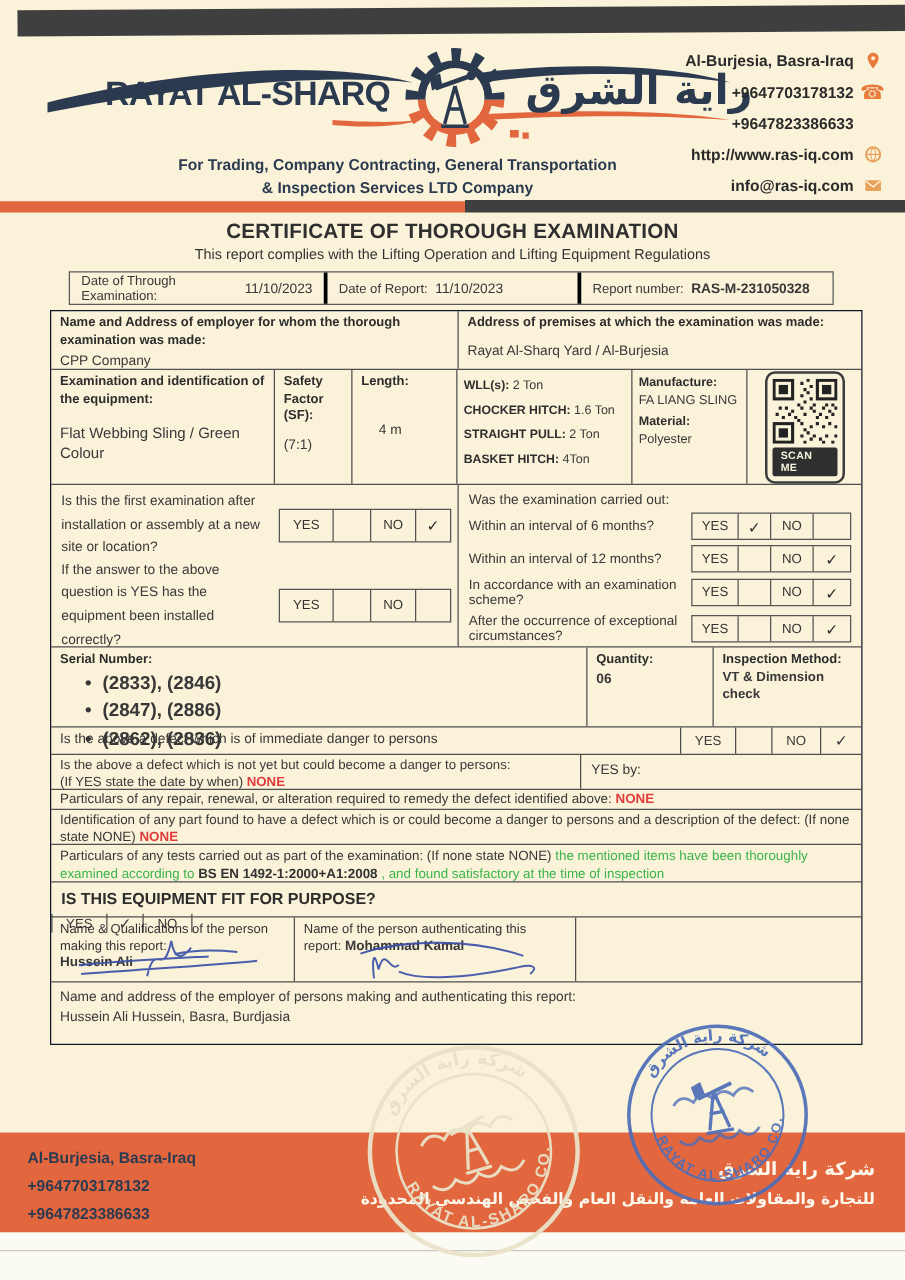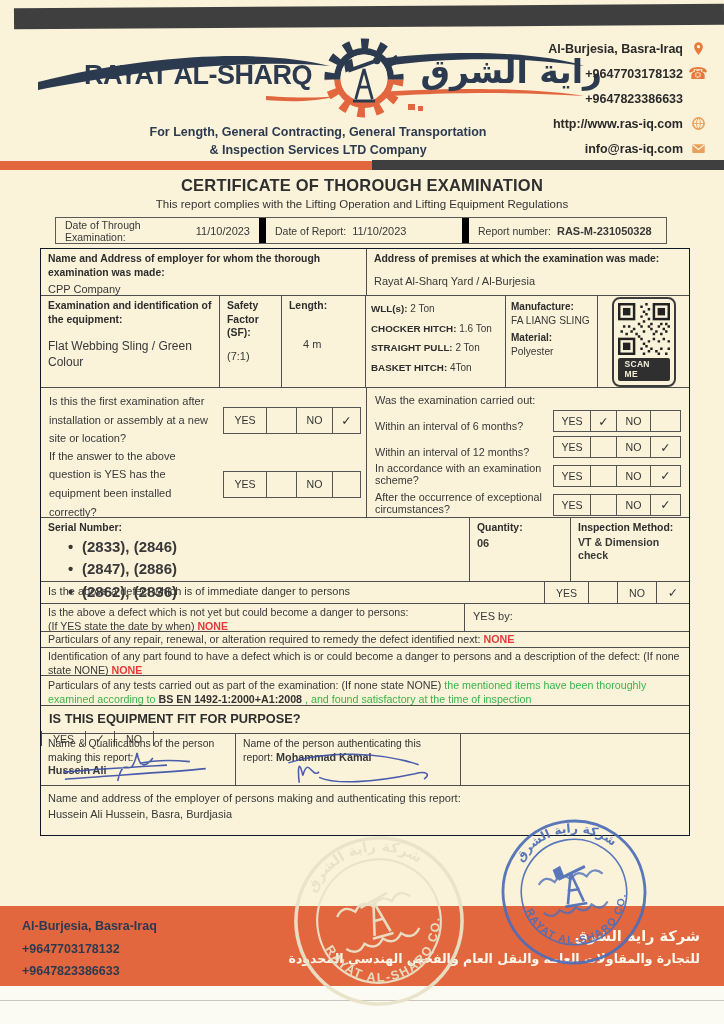--- a/index.html
+++ b/index.html
@@ -31,21 +31,21 @@
   .div-orange{position:absolute;left:0;top:1px;width:372px;height:9px;background:#e2673f;}
   .div-dark{position:absolute;left:372px;right:0;top:0;height:10px;background:#3f3f3f;}
 
   
   .ttl{position:absolute;left:0;top:176px;width:724px;text-align:center;font-size:16.5px;
        font-weight:bold;color:#2f2f2f;letter-spacing:0.2px;}
   .sub{position:absolute;left:0;top:198px;width:724px;text-align:center;font-size:11.5px;color:#333;}
 
   
   .meta{position:absolute;left:55px;top:217px;width:612px;height:27px;display:flex;border:1px solid #5a5a5a;}
-  .mcell{display:flex;align-items:center;gap:6px;padding:0 9px;font-size:10.5px;border-left:7px solid #000000;}
+  .mcell{display:flex;align-items:center;gap:6px;padding:0 9px;font-size:10.5px;border-left:3px solid #000000;}
   .mcell:first-child{border-left:none;}
   .m1{width:203px;} .m2{width:203px;} .m3{flex:1;}
   .mval{font-size:11px;} .bold{font-weight:bold;}
 
   
   .form{position:absolute;left:40px;top:248px;width:650px;border:1px solid #0f172a;font-size:11px;}
   .frow{border-top:1px solid #4f4f4f;display:flex;position:relative;}
   .frow:first-child{border-top:none;}
   .fc{padding:3px 7px;position:relative;}
   .brd-r{border-right:1px solid #4f4f4f;}
@@ -77,21 +77,21 @@
   .ckg .ck{font-size:12.5px;color:#2c2c2c;}
   .ckg-l{height:27px;} .ckg-l .w1{width:42px;} .ckg-l .w2{width:30px;} .ckg-l .w3{width:36px;} .ckg-l .w4{width:28px;}
   .ckg-r{height:22px;} .ckg-r .w1{width:36px;} .ckg-r .w2{width:26px;} .ckg-r .w3{width:34px;} .ckg-r .w4{width:30px;}
 
   .r3{height:130px;}
   .r3 .left{flex:0 0 326px;padding:0;}
   .r3 .right{flex:1;padding:4px 8px 2px;}
   .ql-item{display:flex;align-items:center;padding:2px 5px 2px 8px;height:64px;gap:4px;}
   .ql-item .qt{flex:1;line-height:1.7;font-size:11px;}
   .qr-head{font-size:11px;margin:2px 0 4px;}
-  .qr-item{display:flex;align-items:flex-end;gap:6px;margin-top:4px;}
+  .qr-item{display:flex;align-items:center;gap:6px;margin-top:4px;}
   .qr-item .qt{flex:1;font-size:10.8px;line-height:1.15;}
 
   .r4{height:64px;}
   .c-serial{flex:0 0 429px;} .c-qty{flex:0 0 101px;} .c-meth{flex:1;}
   .serial-list{margin:1px 0 0;padding-left:34px;}
   .serial-item{font-weight:bold;font-size:15px;line-height:1.5;position:relative;}
   .serial-item::before{content:"\2022";position:absolute;left:-14px;font-weight:bold;}
   .c-qty .lb,.c-meth .lb{font-size:10.4px;}
   .c-qty .vl{font-weight:bold;margin-top:1px;}
   .c-meth .vl{font-weight:bold;font-size:10.6px;margin-top:1px;line-height:1.25;}
@@ -177,21 +177,21 @@
           <path d="M33,42 L67,30" stroke="#2c3a50" stroke-width="4"></path>
           <path d="M28,33 L37,29 L39,40 L30,44 Z" fill="#2c3a50"></path>
           <circle cx="64" cy="31" r="4" fill="#2c3a50"></circle>
         </g>
         <rect x="390" y="74" width="7" height="6" fill="#e2673f"></rect>
         <rect x="400" y="76" width="5" height="5" fill="#e2673f"></rect>
       </svg>
       <div class="logo-en">RAYAT AL-SHARQ</div>
       <div class="logo-ar">راية الشرق</div>
       <div class="tagline">
-        <span>For Length, General Contracting, General Transportation</span><br>
+        <span>For Trading, Company Contracting, General Transportation</span><br>
         <span>&amp; Inspection Services LTD Company</span>
       </div>
     </div>
     <div class="contact">
       <div class="cline">
         <span>Al-Burjesia, Basra-Iraq</span>
         <span class="cicon">
           <svg viewBox="0 0 24 24">
               <path d="M12 2C8.1 2 5 5.1 5 9c0 5.2 7 13 7 13s7-7.8 7-13c0-3.9-3.1-7-7-7zm0 9.6A2.6 2.6 0 1 1 12 6.4a2.6 2.6 0 0 1 0 5.2z" fill="#e87a3c"></path>
             </svg>
@@ -402,21 +402,21 @@
         <div>Is the above a defect which is not yet but could become a danger to persons:</div>
         <div>
           <span>(If YES state the date by when)</span>
           <span class="red">NONE</span>
         </div>
       </div>
       <div class="right">YES by:</div>
     </div>
 
     <div class="frow r7">
-      <span>Particulars of any repair, renewal, or alteration required to remedy the defect identified next:</span>
+      <span>Particulars of any repair, renewal, or alteration required to remedy the defect identified above:</span>
       <span class="red">NONE</span>
     </div>
 
     <div class="frow r8">
       <span>Identification of any part found to have a defect which is or could become a danger to persons and a description of the defect: (If none state NONE)</span>
       <span class="red">NONE</span>
     </div>
 
     <div class="frow r9">
       <span>Particulars of any tests carried out as part of the examination: (If none state NONE)</span>

